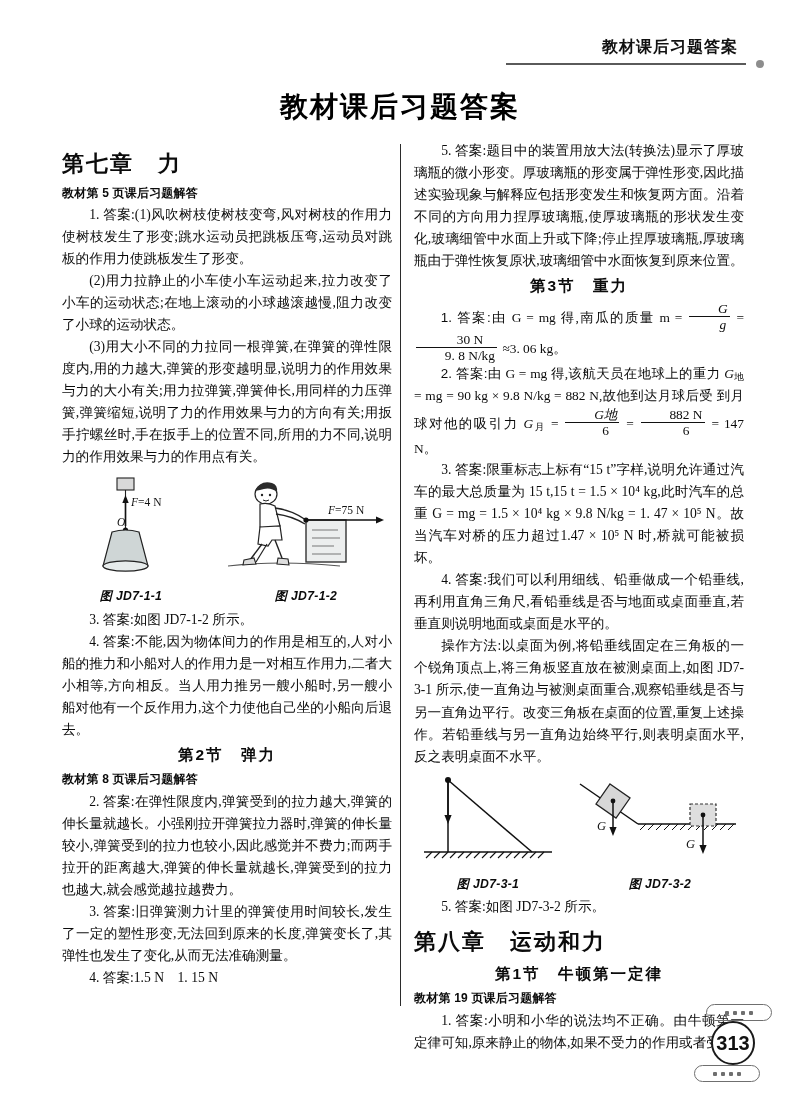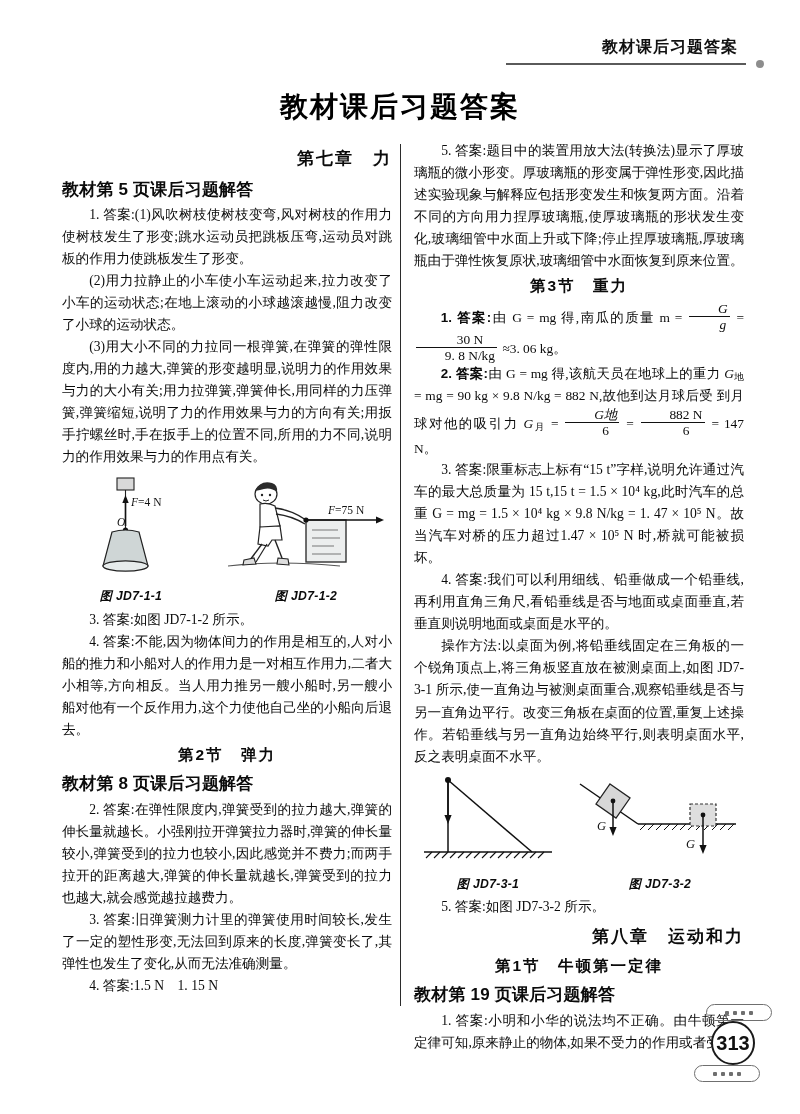--- a/index.html
+++ b/index.html
@@ -49,32 +49,32 @@
   }
   .col-left{left:62px;}
   .col-right{left:414px;}
   .divider{
     position:absolute;left:400px;top:144px;width:1px;height:862px;background:#2b2b2b;
   }
 
   p{margin:0;}
   .para{text-indent:2em;margin:0;}
   .chapter{
-    text-align:right;font-family:Liberation Mono, monospace;
-    font-weight:bold;font-size:17px;letter-spacing:2px;margin:6px 0 1px;
+    text-align:left;font-family:Liberation Serif, serif;
+    font-weight:bold;font-size:22px;letter-spacing:2px;margin:6px 0 1px;
   }
   .section{
     text-align:center;font-family:"Liberation Sans","DejaVu Sans",sans-serif;
     font-weight:bold;font-size:15.5px;letter-spacing:2px;margin:1px 0 3px;
   }
   .srcline{
     font-family:"Liberation Sans","DejaVu Sans",sans-serif;
-    font-weight:bold;font-size:17px;margin:2px 0 1px;letter-spacing:0.2px;
-  }
-  .ans{font-family:"Liberation Sans","DejaVu Sans",sans-serif;font-weight:bold;}
+    font-weight:bold;font-size:12px;margin:2px 0 1px;letter-spacing:0.2px;
+  }
+  .ans{font-family:"Liberation Sans","DejaVu Sans",sans-serif;font-weight:normal;}
   .it{font-style:italic;}
   .sub{font-size:.72em;vertical-align:-.22em;}
   .frac{
     display:inline-block;vertical-align:-0.55em;text-align:center;
     margin:0 2px;line-height:1.12;
   }
   .frac .num{display:block;border-bottom:1px solid #111;padding:0 2px;}
   .frac .den{display:block;padding:0 2px;}
   .math{font-size:13.4px;}
 

